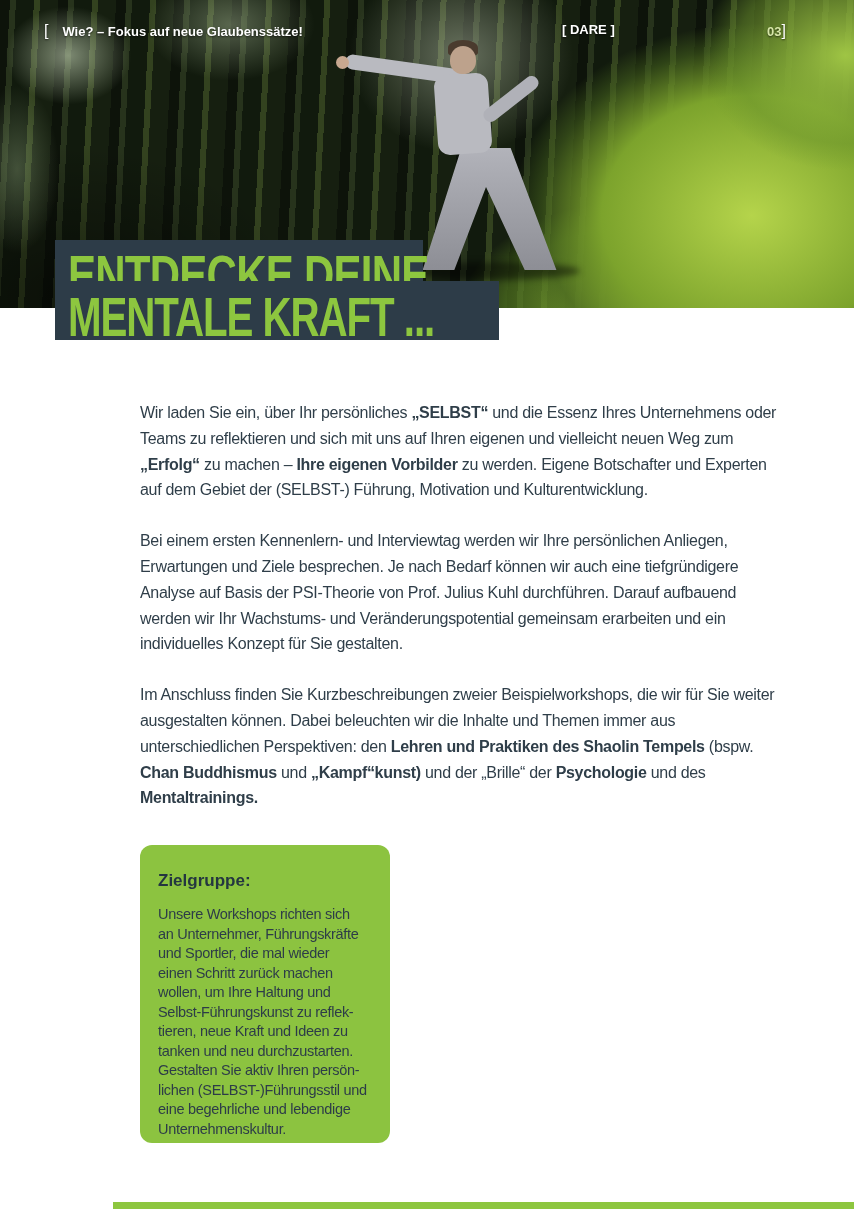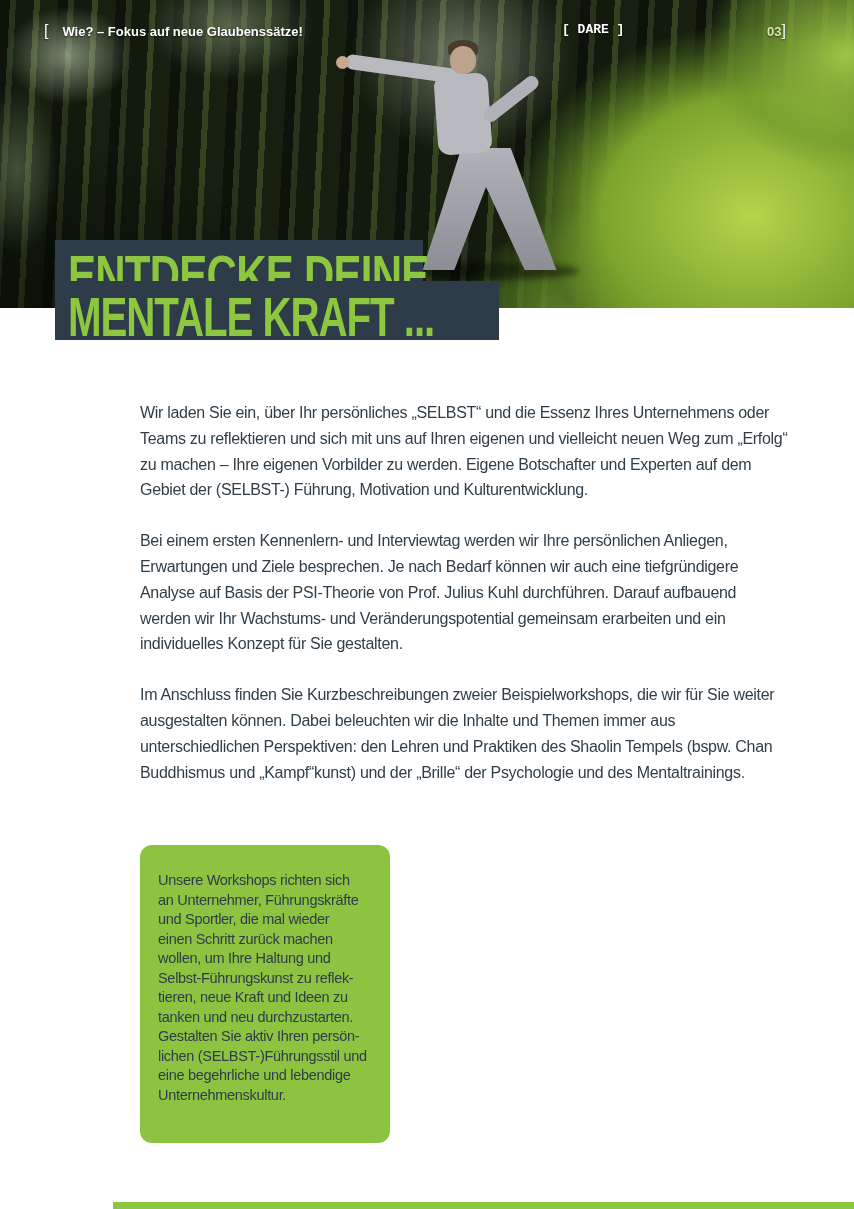--- a/index.html
+++ b/index.html
@@ -30,39 +30,39 @@
   .fig-arm-right{left:478px;top:92px;width:66px;height:14px;background:#b0b1b8;border-radius:7px;transform:rotate(-38deg);}
   .fig-legs{left:398px;top:148px;width:176px;height:122px;background:linear-gradient(#b2b3ba,#8d8e95);
     clip-path:polygon(14% 100%, 36% 0, 64% 0, 90% 100%, 72% 100%, 50% 32%, 32% 100%);}
   .fig-shadow{left:400px;top:262px;width:180px;height:18px;background:rgba(0,0,0,.45);border-radius:50%;filter:blur(3px);}
 
   
   .hdr{position:absolute;top:20px;left:0;width:826px;height:22px;color:#ffffff;font-size:13px;font-weight:bold;}
   .hdr span{text-shadow:0 1px 2px rgba(0,0,0,.6);}
   .hdr-left{position:absolute;left:44px;top:2px;white-space:nowrap;}
   .hdr-left .bracket{font-size:16px;font-weight:normal;margin-right:14px;}
-  .hdr-center{position:absolute;left:562px;top:2px;white-space:nowrap;font-family:Liberation Mono, monospace;}
+  .hdr-center{position:absolute;left:562px;top:2px;white-space:nowrap;}
   .hdr-right{position:absolute;right:40px;top:2px;white-space:nowrap;}
   .hdr-right .pagenum{color:#d7e6a8;}
   .hdr-right .bracket{font-size:16px;font-weight:normal;}
 
   
   .bar{position:absolute;left:55px;background:var(--slate);overflow:visible;}
   .bar-kicker{top:186px;width:326px;height:37px;}
   .bar-l1{top:223px;width:368px;height:58px;margin-top:17px;}
   .bar-l2{top:281px;width:407px;height:59px;padding-left:37px;}
   .bar .txt{position:absolute;left:13px;white-space:nowrap;font-weight:bold;transform-origin:0 50%;}
   .bar-kicker .txt{top:3px;font-size:30px;color:#ffffff;letter-spacing:-.5px;transform:scaleX(.72);}
   .bar-l1 .txt{top:2px;font-size:56px;color:var(--green);letter-spacing:-1px;transform:scaleX(.75);}
   .bar-l2 .txt{top:3px;font-size:56px;color:var(--green);letter-spacing:-1.5px;transform:scaleX(.72);}
 
   
   .copy{position:absolute;left:140px;top:400px;width:650px;color:var(--ink);font-size:16px;line-height:25.8px;letter-spacing:-.3px;}
   .copy p{margin:0 0 25px 0;}
-  .copy strong{font-weight:normal;text-align:center;}
+  .copy strong{font-weight:bold;text-align:center;}
 
   
   .zbox{position:absolute;left:140px;top:845px;width:250px;height:298px;background:var(--boxgreen);
     border-radius:12px;box-sizing:border-box;padding:26px 14px 0 18px;color:var(--slate);}
   .zbox h3{margin:0 0 14px 0;font-size:17px;color:#243640;}
   .zbox .ztext{font-size:14.5px;line-height:19.5px;letter-spacing:-.3px;white-space:pre-line;}
 
   
   .bottom-bar{position:absolute;left:113px;right:0;bottom:0;height:7px;background:var(--green);}
 </style>
@@ -95,20 +95,21 @@
     <span class="txt">MENTALE KRAFT ...</span>
   </div>
 
   <div class="copy">
       <p><span>Wir laden Sie ein, über Ihr persönliches </span><strong>„SELBST“</strong><span> und die Essenz Ihres Unternehmens oder Teams zu reflektieren und sich mit uns auf Ihren eigenen und vielleicht neuen Weg zum </span><strong>„Erfolg“</strong><span> zu machen – </span><strong>Ihre eigenen Vorbilder</strong><span> zu werden. Eigene Botschafter und Experten auf dem Gebiet der (SELBST-) Führung, Motivation und Kulturentwicklung.</span></p>
       <p><span>Bei einem ersten Kennenlern- und Interviewtag werden wir Ihre persönlichen Anliegen, Erwartungen und Ziele besprechen. Je nach Bedarf können wir auch eine tiefgründigere Analyse auf Basis der PSI-Theorie von Prof. Julius Kuhl durchführen. Darauf aufbauend werden wir Ihr Wachstums- und Veränderungspotential gemeinsam erarbeiten und ein individuelles Konzept für Sie gestalten.</span></p>
       <p><span>Im Anschluss finden Sie Kurzbeschreibungen zweier Beispielworkshops, die wir für Sie weiter ausgestalten können. Dabei beleuchten wir die Inhalte und Themen immer aus unterschiedlichen Perspektiven: den </span><strong>Lehren und Praktiken des Shaolin Tempels</strong><span> (bspw. </span><strong>Chan Buddhismus</strong><span> und </span><strong>„Kampf“kunst)</strong><span> und der „Brille“ der </span><strong>Psychologie</strong><span> und des </span><strong>Mentaltrainings.</strong></p>
     </div>
 
   <div class="zbox">
+    <h3>Zielgruppe:</h3>
     <div class="ztext">Unsere Workshops richten sich
 an Unternehmer, Führungskräfte
 und Sportler, die mal wieder
 einen Schritt zurück machen
 wollen, um Ihre Haltung und
 Selbst-Führungskunst zu reflek-
 tieren, neue Kraft und Ideen zu
 tanken und neu durchzustarten.
 Gestalten Sie aktiv Ihren persön-
 lichen (SELBST-)Führungsstil und

